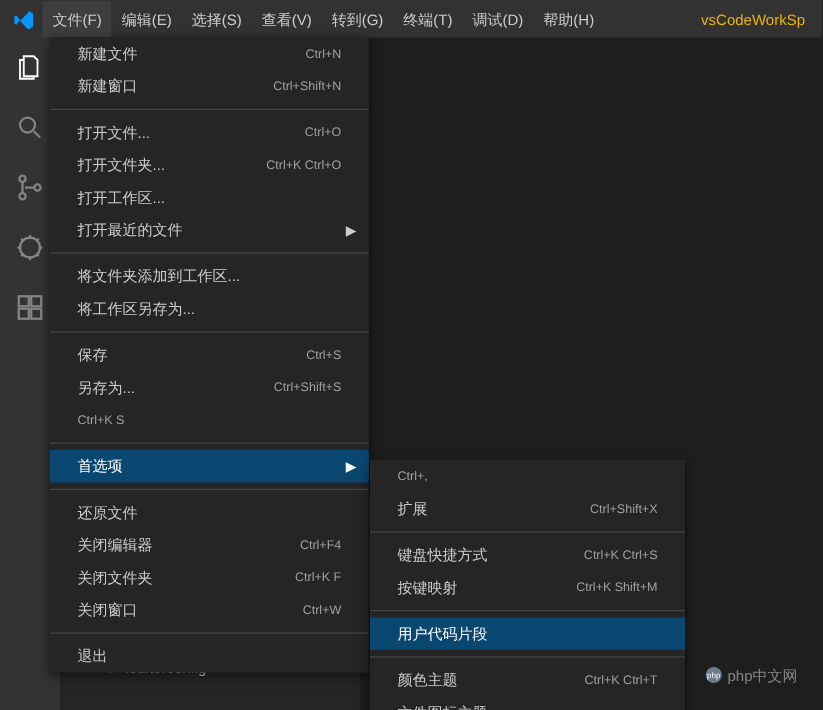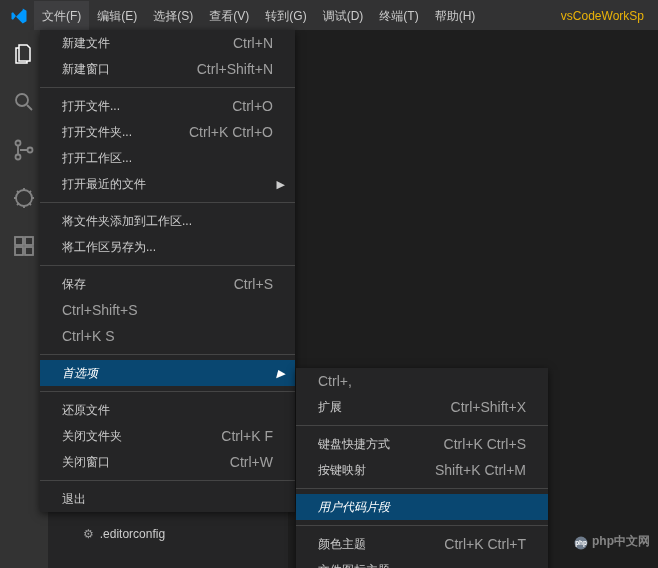--- a/index.html
+++ b/index.html
@@ -100,24 +100,23 @@
       padding: 0 22px;
       display: flex;
       align-items: center;
       cursor: pointer;
       color: #cccccc;
       position: relative;
     }
     .menu-item.highlight {
       background: #094771;
       color: #ffffff;
-      font-style: italic;
     }
     .menu-item .label { flex: 1; }
-    .menu-item .shortcut { color: #a0a0a0; font-size: 14px; }
+    .menu-item .shortcut { color: #a0a0a0; font-size: 10px; }
     .menu-sep {
       height: 1px;
       background: #454545;
       margin: 5px 0;
     }
     .submenu-arrow {
       position: absolute;
       right: 10px;
       font-size: 11px;
     }
@@ -129,46 +128,45 @@
       align-items: center;
       color: #cccccc;
     }
     .gear-icon {
       font-size: 12px;
       margin-right: 6px;
       color: #a0a0a0;
     }
     .watermark {
       position: absolute;
-      right: 8px;
+      right: 20px;
       bottom: 18px;
       color: rgba(200,200,200,0.6);
       font-size: 12px;
       display:flex;
-      align-items:flex-end;
+      align-items:flex-start;
       gap:4px;
-      font-weight:bold;
     }
   </style>
 </head>
 <body>
 
 <div class="menubar">
   <div class="app-icon">
     <svg width="18" height="18" viewBox="0 0 24 24">
         <path fill="#0098ff" d="M17 2l5 3v14l-5 3-9-9 9-9zM4 7l4 5-4 5-2-1V8l2-1z"></path>
       </svg>
   </div>
   <div class="menubar-item active">文件(F)</div>
   <div class="menubar-item">编辑(E)</div>
   <div class="menubar-item">选择(S)</div>
   <div class="menubar-item">查看(V)</div>
   <div class="menubar-item">转到(G)</div>
+  <div class="menubar-item">终端(T)</div>
   <div class="menubar-item">调试(D)</div>
-  <div class="menubar-item">终端(T)</div>
   <div class="menubar-item">帮助(H)</div>
   <div class="menubar-title">vsCodeWorkSp</div>
 </div>
 
 <div class="activitybar">
   <div class="activity-icon">
     <svg width="24" height="24" viewBox="0 0 24 24" stroke="#fff" stroke-width="1.5" fill="none">
         <path d="M7 3h8l3 3v13H7z M7 6H4v15h11v-2"></path>
       </svg>
   </div>
@@ -236,35 +234,40 @@
     </div>
     <div class="menu-item">
       <span class="label">将工作区另存为...</span>
     </div>
     <div class="menu-sep"></div>
     <div class="menu-item">
       <span class="label">保存</span>
       <span class="shortcut">Ctrl+S</span>
     </div>
     <div class="menu-item">
+      <span class="label">另存为...</span>
       <span class="shortcut">Ctrl+Shift+S</span>
     </div>
     <div class="menu-item">
       <span class="shortcut">Ctrl+K S</span>
     </div>
     <div class="menu-sep"></div>
     <div class="menu-item highlight">
       <span class="label">首选项</span>
       <span class="submenu-arrow">▶</span>
     </div>
     <div class="menu-sep"></div>
     <div class="menu-item">
       <span class="label">还原文件</span>
     </div>
     <div class="menu-item">
+      <span class="label">关闭编辑器</span>
+      <span class="shortcut">Ctrl+F4</span>
+    </div>
+    <div class="menu-item">
       <span class="label">关闭文件夹</span>
       <span class="shortcut">Ctrl+K F</span>
     </div>
     <div class="menu-item">
       <span class="label">关闭窗口</span>
       <span class="shortcut">Ctrl+W</span>
     </div>
     <div class="menu-sep"></div>
     <div class="menu-item">
       <span class="label">退出</span>
@@ -279,21 +282,21 @@
       <span class="label">扩展</span>
       <span class="shortcut">Ctrl+Shift+X</span>
     </div>
     <div class="menu-sep"></div>
     <div class="menu-item">
       <span class="label">键盘快捷方式</span>
       <span class="shortcut">Ctrl+K Ctrl+S</span>
     </div>
     <div class="menu-item">
       <span class="label">按键映射</span>
-      <span class="shortcut">Shift+K Ctrl+M</span>
+      <span class="shortcut">Ctrl+K Shift+M</span>
     </div>
     <div class="menu-sep"></div>
     <div class="menu-item highlight">
       <span class="label">用户代码片段</span>
     </div>
     <div class="menu-sep"></div>
     <div class="menu-item">
       <span class="label">颜色主题</span>
       <span class="shortcut">Ctrl+K Ctrl+T</span>
     </div>

